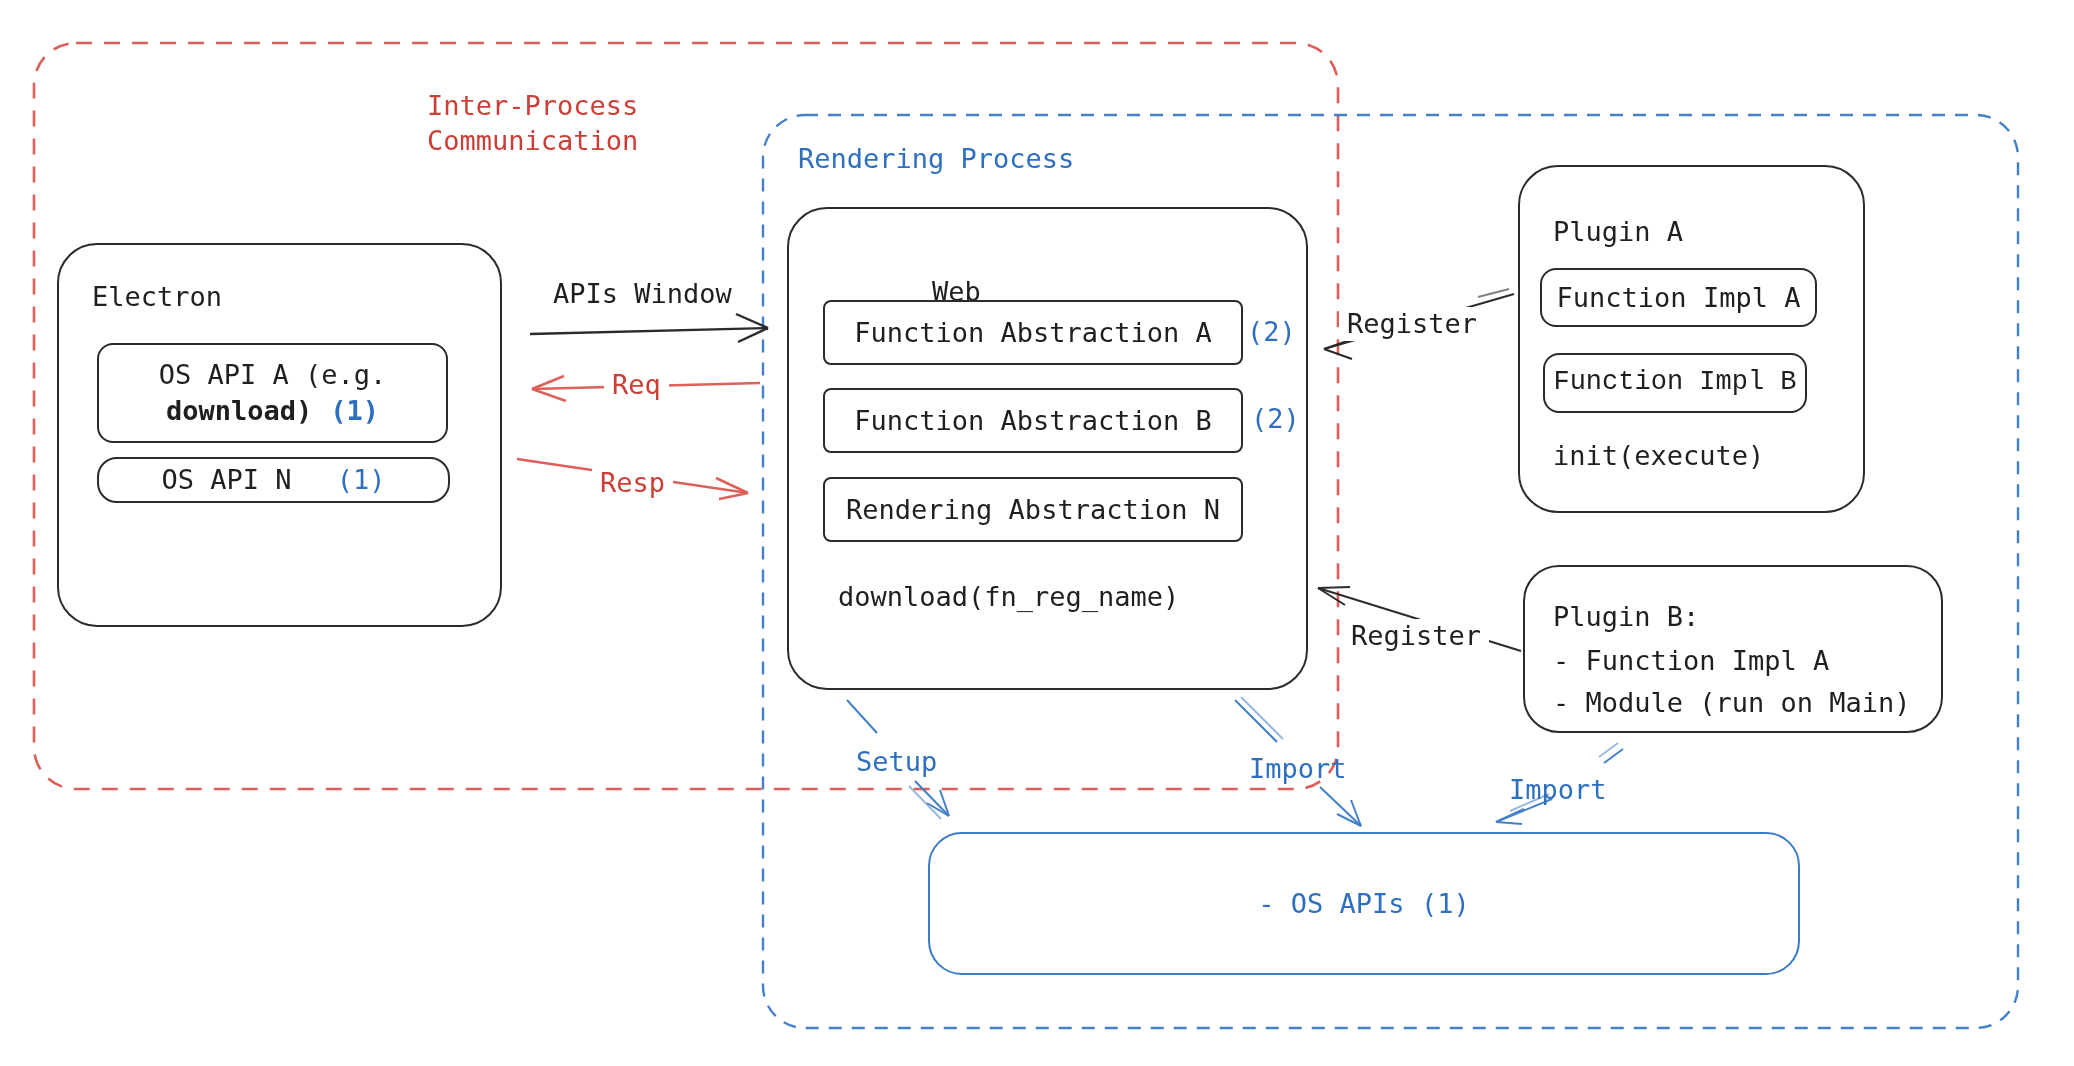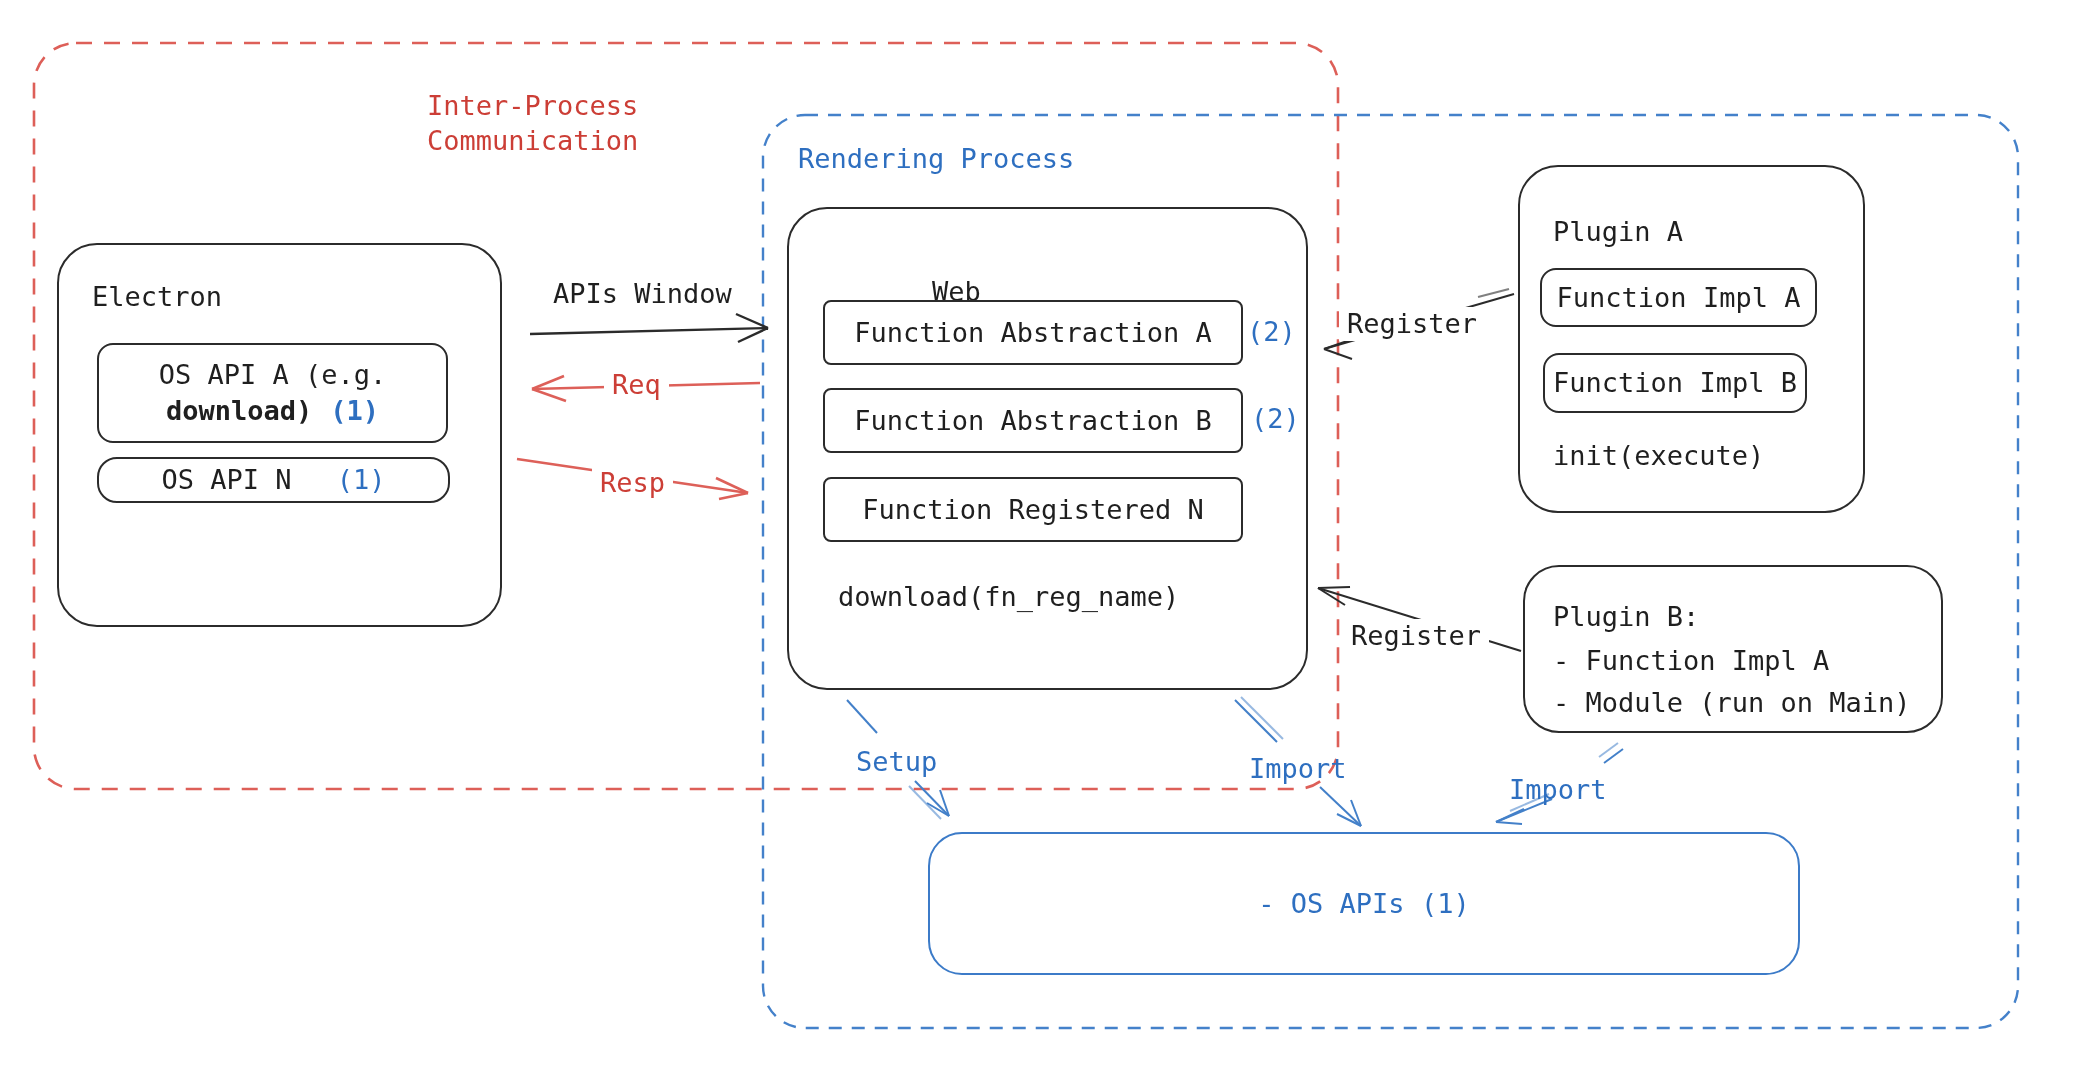--- a/index.html
+++ b/index.html
@@ -122,34 +122,34 @@
   <span class="lbl black" style="position:static;">Function Abstraction A</span>
 </div>
 <div class="lbl badge" style="left:1247px;top:315px;">(2)</div>
 
 <div class="box inner center-flex" style="left:823px;top:388px;width:420px;height:65px;">
   <span class="lbl black" style="position:static;">Function Abstraction B</span>
 </div>
 <div class="lbl badge" style="left:1251px;top:402px;">(2)</div>
 
 <div class="box inner center-flex" style="left:823px;top:477px;width:420px;height:65px;">
-  <span class="lbl black" style="position:static;">Function Registered N</span>
+  <span class="lbl black" style="position:static;">Rendering Abstraction N</span>
 </div>
 
 <div class="lbl black" style="left:838px;top:580px;">download(fn_reg_name)</div>
 
 <div class="lbl black on-line" style="left:1339px;top:307px;">Register</div>
 <div class="lbl black on-line" style="left:1343px;top:619px;">Register</div>
 
 <div class="box" style="left:1518px;top:165px;width:347px;height:348px;"></div>
 <div class="lbl black" style="left:1553px;top:215px;">Plugin A</div>
 <div class="box inner center-flex" style="left:1540px;top:268px;width:277px;height:59px;border-radius:16px;">
   <span class="lbl black" style="position:static;">Function Impl A</span>
 </div>
-<div class="box inner center-flex" style="left:1543px;top:353px;width:264px;height:60px;border-radius:16px;">
+<div class="box inner center-flex" style="left:1543px;top:353px;width:264px;height:60px;border-radius:16px;font-family:Liberation Mono, monospace;">
   <span class="lbl black" style="position:static;">Function Impl B</span>
 </div>
 <div class="lbl black" style="left:1553px;top:439px;">init(execute)</div>
 
 <div class="box" style="left:1523px;top:565px;width:420px;height:168px;border-radius:36px;"></div>
 <div class="lbl black" style="left:1553px;top:600px;">Plugin B:</div>
 <div class="lbl black" style="left:1553px;top:644px;">- Function Impl A</div>
 <div class="lbl black" style="left:1553px;top:686px;">- Module (run on Main)</div>
 
 <div class="lbl blue" style="left:856px;top:745px;">Setup</div>

